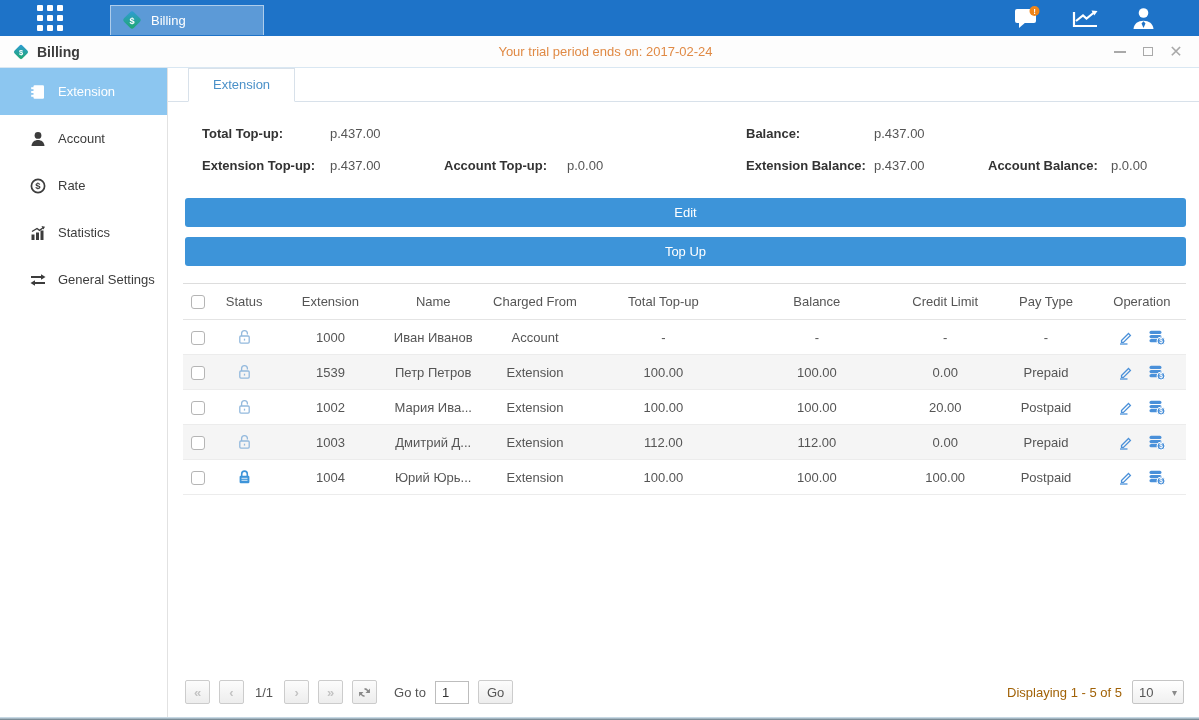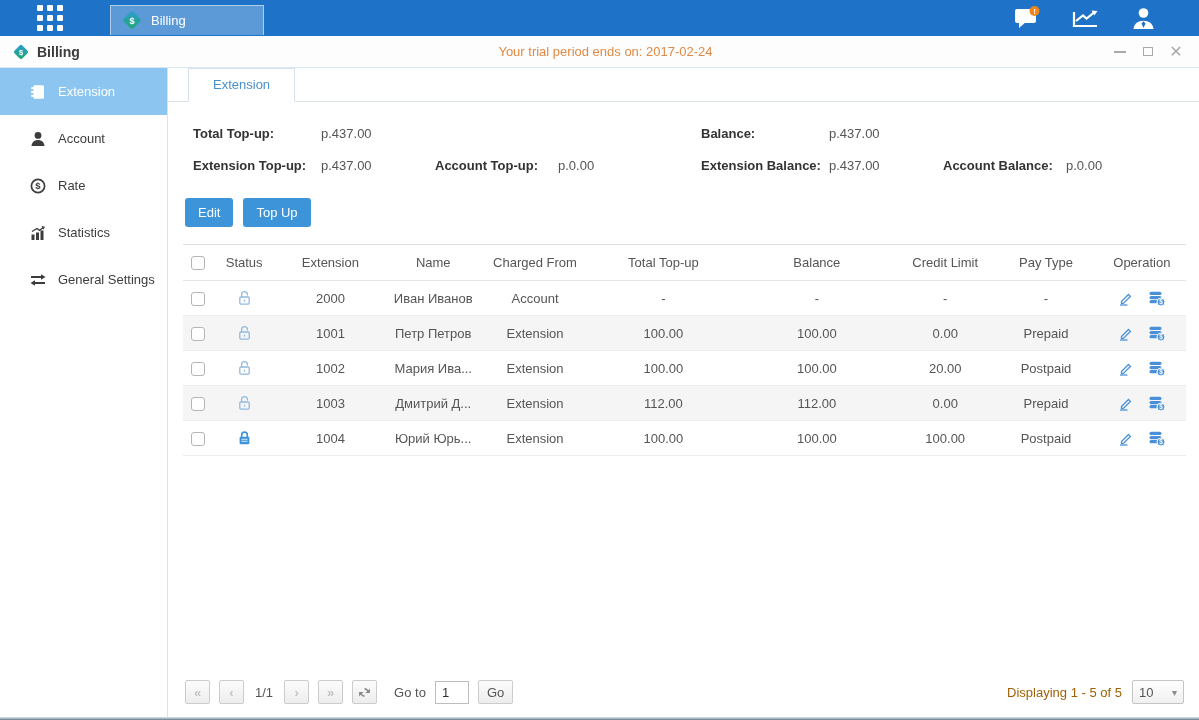--- a/index.html
+++ b/index.html
@@ -38,32 +38,32 @@
 
   
   .content { flex:1; display:flex; flex-direction:column; min-width:0; }
   .tabstrip { height:34px; border-bottom:1px solid #d8e1ea; padding-left:20px; flex-shrink:0; display:flex; align-items:flex-end; }
   .tab { display:inline-block; background:#fff; border:1px solid #d8e1ea; border-bottom:1px solid #fff; margin-bottom:-1px;
     padding:8px 24px 9px; font-size:13px; color:#4a90c8; cursor:pointer; }
 
   .content-inner { flex:1; display:flex; flex-direction:column; padding:0 13px 0 15px; min-height:0; }
 
   
-  .summary { display:flex; margin:24px 0 0 10px; }
+  .summary { display:flex; margin:24px 0 0 19px;gap:36px; }
   .summary .half-left { width:508px; flex-shrink:0; }
   .summary .half-right { flex:1; }
   .s-row { display:flex; margin-bottom:17px; align-items:baseline; }
   .s-label { font-size:13px; font-weight:bold; color:#333; }
   .s-value { font-size:13px; color:#555; }
   .w-l1 { width:128px; }
   .w-v1 { width:114px; }
   .w-l2 { width:123px; }
 
   
-  .btn-row { display:flex; gap:10px; margin-top:8px; margin-left:2px; }
+  .btn-row { display:flex; gap:10px; margin-top:8px; margin-left:2px;flex-direction:column; }
   .btn { background:#3d94d9; color:#fff; font-size:13px; border:none; border-radius:3px; padding:7px 13px; cursor:pointer; }
 
   
   table { width:100%; border-collapse:collapse; table-layout:fixed; margin-top:17px; }
   thead tr { border-top:1px solid #ddd; border-bottom:1px solid #e4e4e4; }
   th { font-weight:normal; font-size:13px; color:#555; height:36px; text-align:center; white-space:nowrap; overflow:hidden; }
   tbody tr { border-bottom:1px solid #ececec; }
   tbody tr:nth-child(even) { background:#f5f5f5; }
   td { font-size:13px; color:#555; height:35px; text-align:center; white-space:nowrap; overflow:hidden; }
   .col-check { text-align:left; padding-left:8px; }
@@ -299,21 +299,21 @@
                 <td class="col-check"><span class="checkbox"></span></td>
                 <td><span class="lock-slot">
                     <svg width="15" height="16" viewBox="0 0 15 16">
                       <g fill="none" stroke="#93b9dd" stroke-width="1.3">
                         <path d="M4.6 7V4.6a2.9 2.9 0 0 1 5.8 0v.9"></path>
                         <rect x="2.8" y="7" width="9.4" height="7.2" rx="1.1"></rect>
                         <path d="M7.5 9.7v1.9"></path>
                       </g>
                     </svg>
                   </span></td>
-                <td>2000</td>
+                <td>1000</td>
                 <td>Иван Иванов</td>
                 <td>Account</td>
                 <td>-</td>
                 <td>-</td>
                 <td>-</td>
                 <td>-</td>
                 <td class="col-op"><span class="op-icon">
                     <svg width="17" height="17" viewBox="0 0 17 17">
                       <g stroke="#4a90d9" stroke-width="1.3" fill="none">
                         <path d="M4.5 11.5l7-7 1.9 1.9-7 7H4.5z"></path>
@@ -336,21 +336,21 @@
                 <td class="col-check"><span class="checkbox"></span></td>
                 <td><span class="lock-slot">
                     <svg width="15" height="16" viewBox="0 0 15 16">
                       <g fill="none" stroke="#93b9dd" stroke-width="1.3">
                         <path d="M4.6 7V4.6a2.9 2.9 0 0 1 5.8 0v.9"></path>
                         <rect x="2.8" y="7" width="9.4" height="7.2" rx="1.1"></rect>
                         <path d="M7.5 9.7v1.9"></path>
                       </g>
                     </svg>
                   </span></td>
-                <td>1001</td>
+                <td>1539</td>
                 <td>Петр Петров</td>
                 <td>Extension</td>
                 <td>100.00</td>
                 <td>100.00</td>
                 <td>0.00</td>
                 <td>Prepaid</td>
                 <td class="col-op"><span class="op-icon">
                     <svg width="17" height="17" viewBox="0 0 17 17">
                       <g stroke="#4a90d9" stroke-width="1.3" fill="none">
                         <path d="M4.5 11.5l7-7 1.9 1.9-7 7H4.5z"></path>

